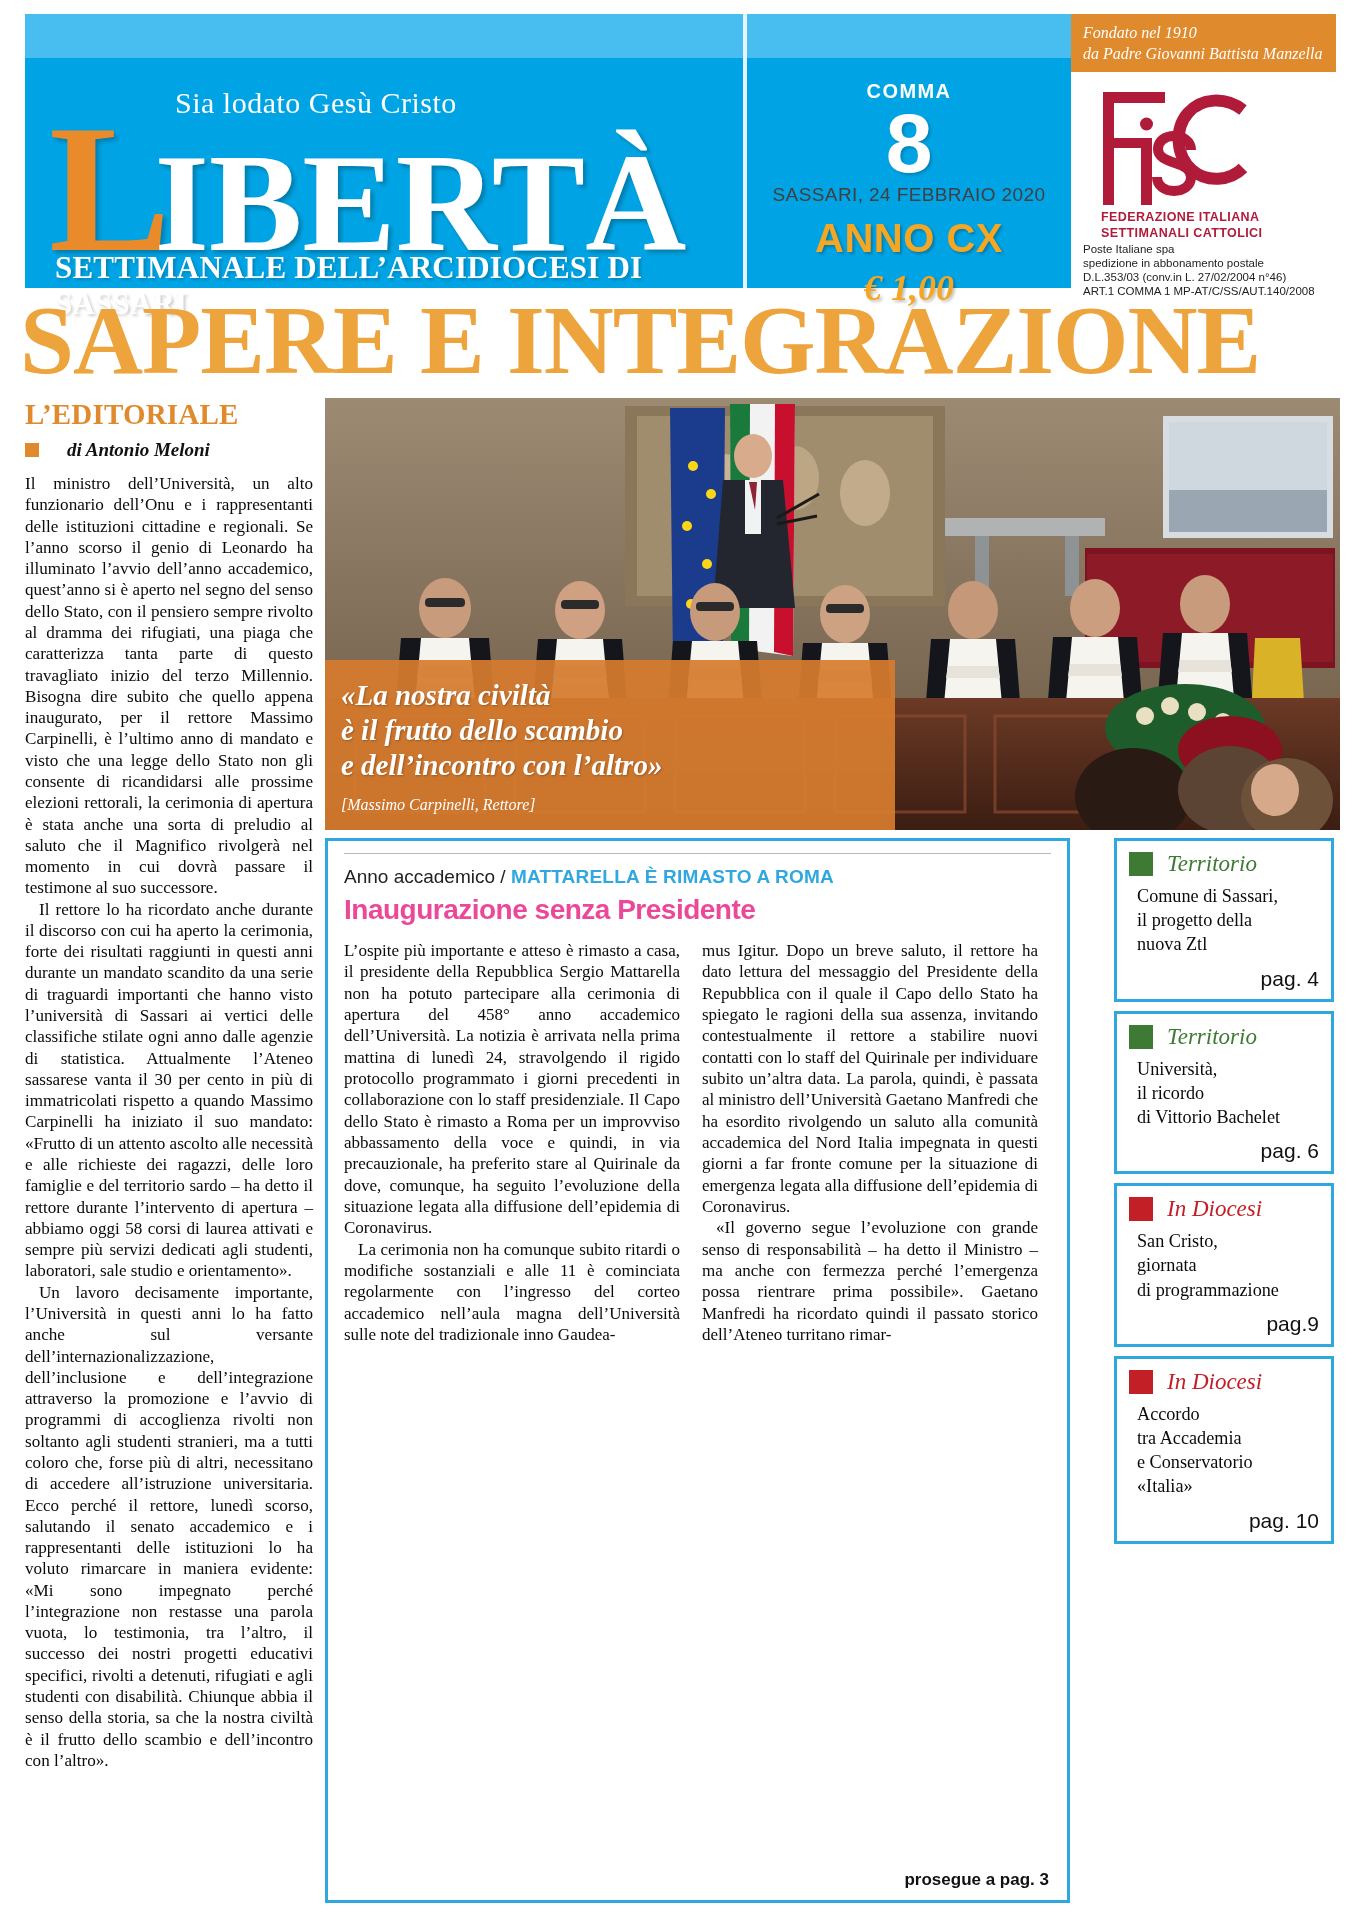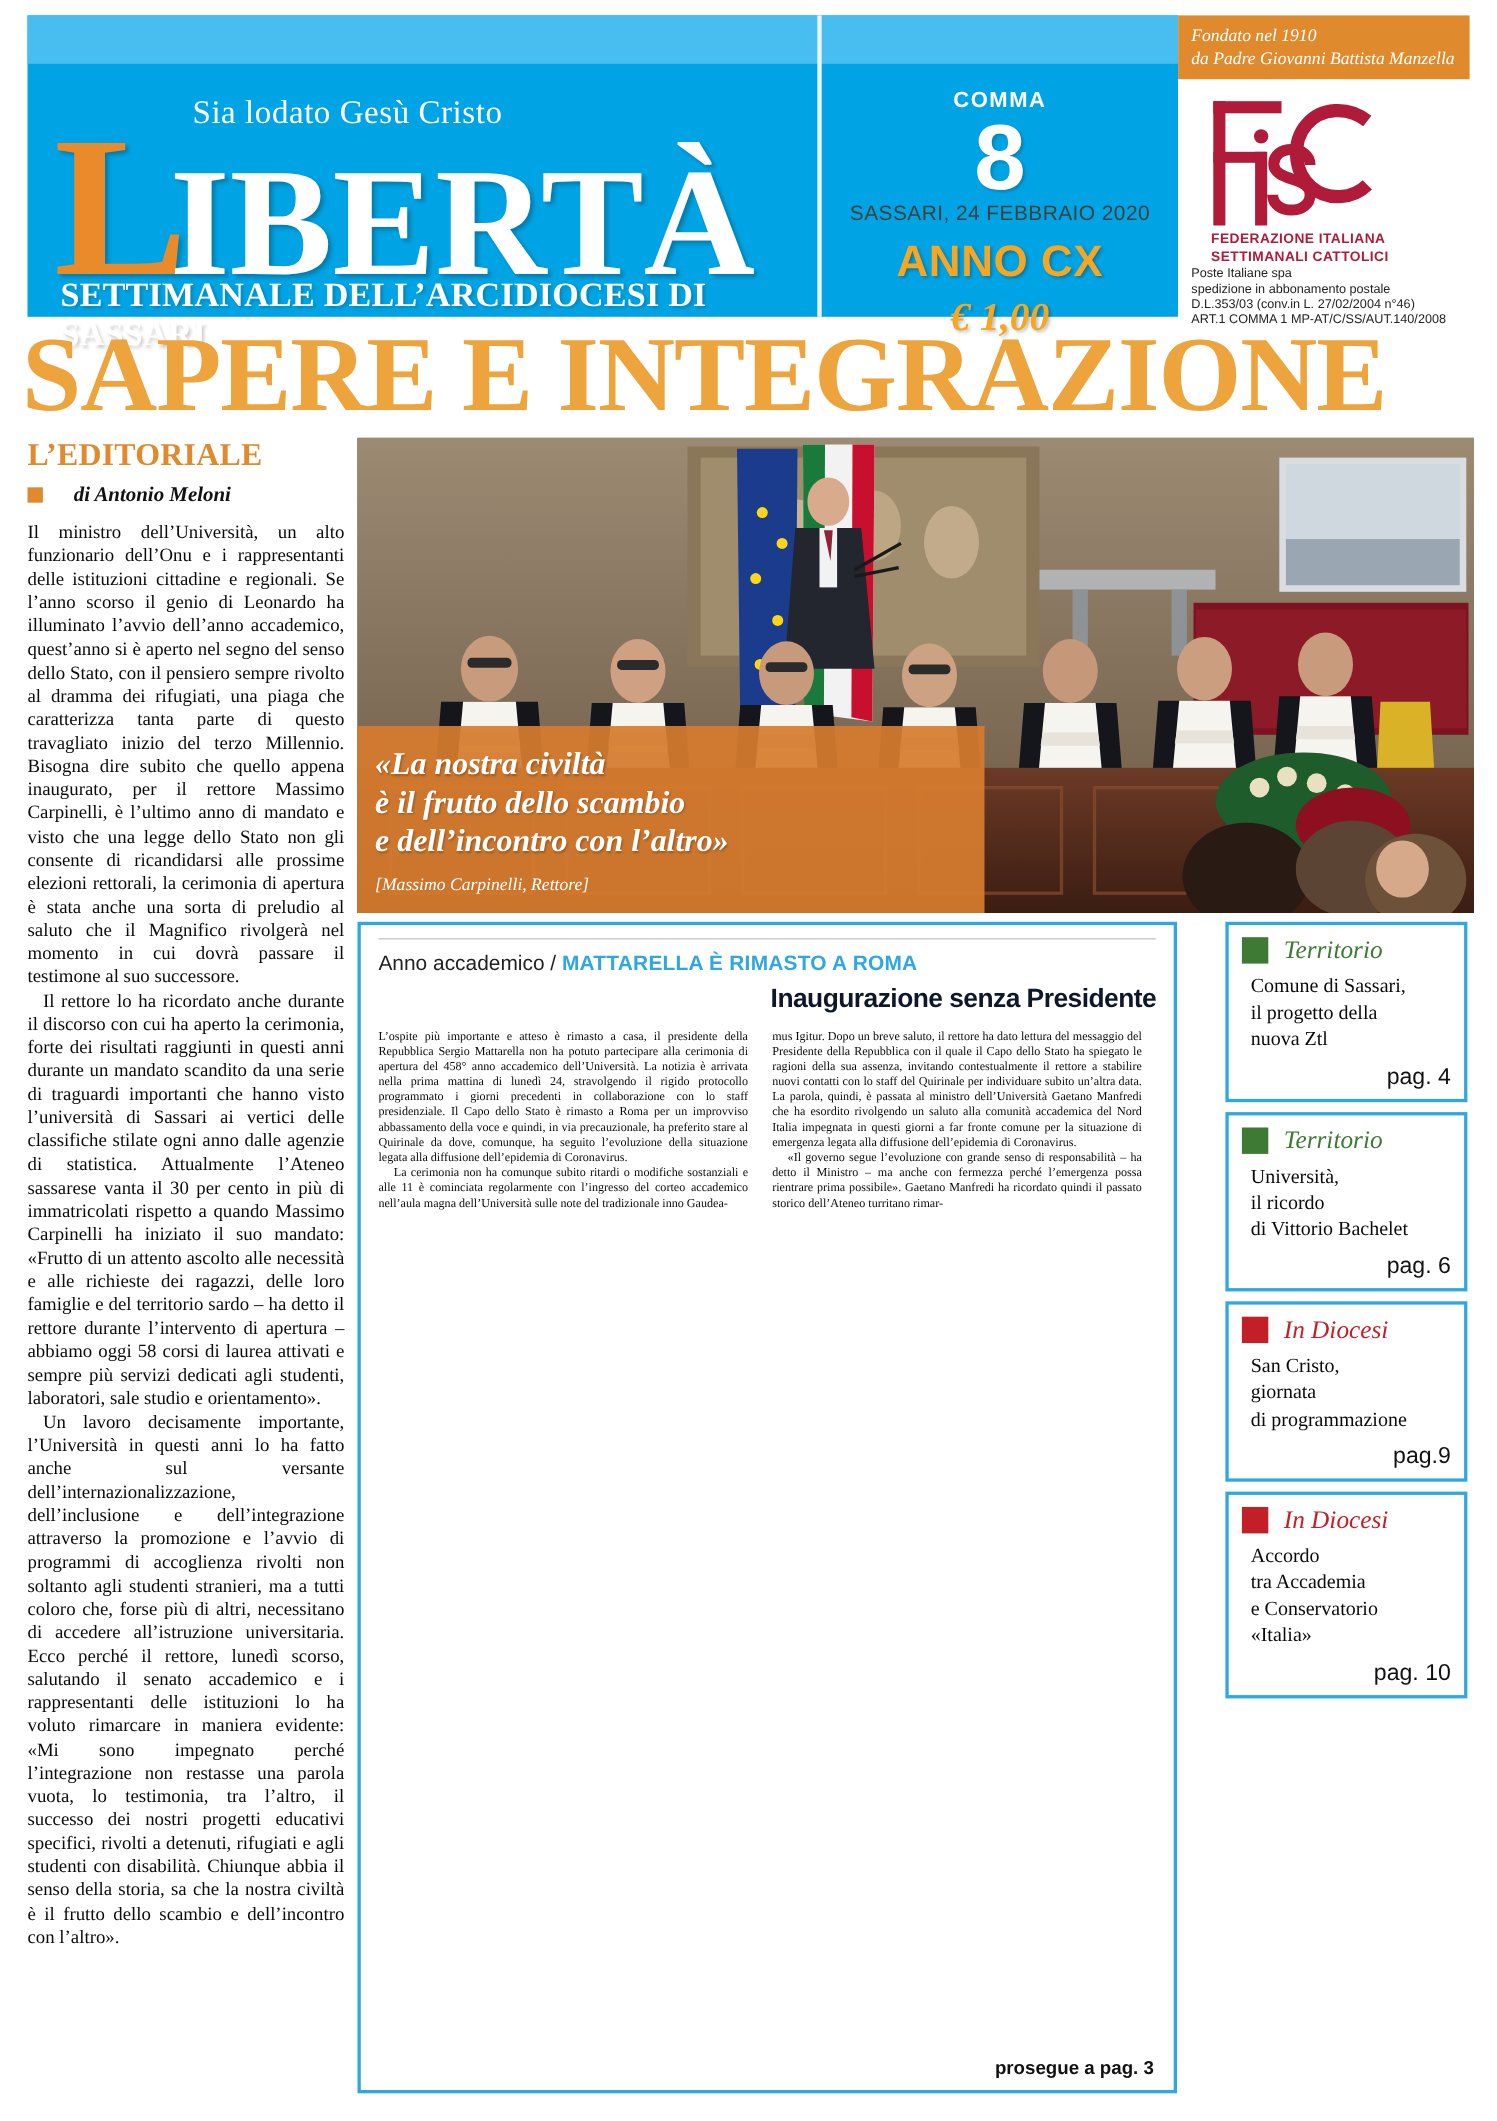--- a/index.html
+++ b/index.html
@@ -312,34 +312,33 @@
   }
   .fatto-kicker .hl {
     font-weight: bold;
     color: #2fa8e0;
     letter-spacing: 0.2px;
   }
   .fatto-headline {
     margin: 6px 16px 0 16px;
     font-family: "Liberation Sans", sans-serif;
     font-weight: bold;
-    font-size: 24px;
-    color: #0f172a;
+    font-size: 28px;
+    color: #ec4899;
     letter-spacing: -0.5px;
-    text-align: right;
   }
   .fatto-cols {
     margin: 14px 16px 0 16px;
     display: flex;
     gap: 22px;
   }
   .fatto-col {
     width: 336px;
     font-family: "Liberation Serif", serif;
-    font-size: 11px;
+    font-size: 17px;
     line-height: 1.255;
     color: #0a0a0a;
     text-align: justify;
     hyphens: auto;
     -webkit-hyphens: auto;
   }
   .fatto-col p { text-indent: 14px; }
   .fatto-col p:first-child { text-indent: 0; }
   .fatto-cont {
     position: absolute;

